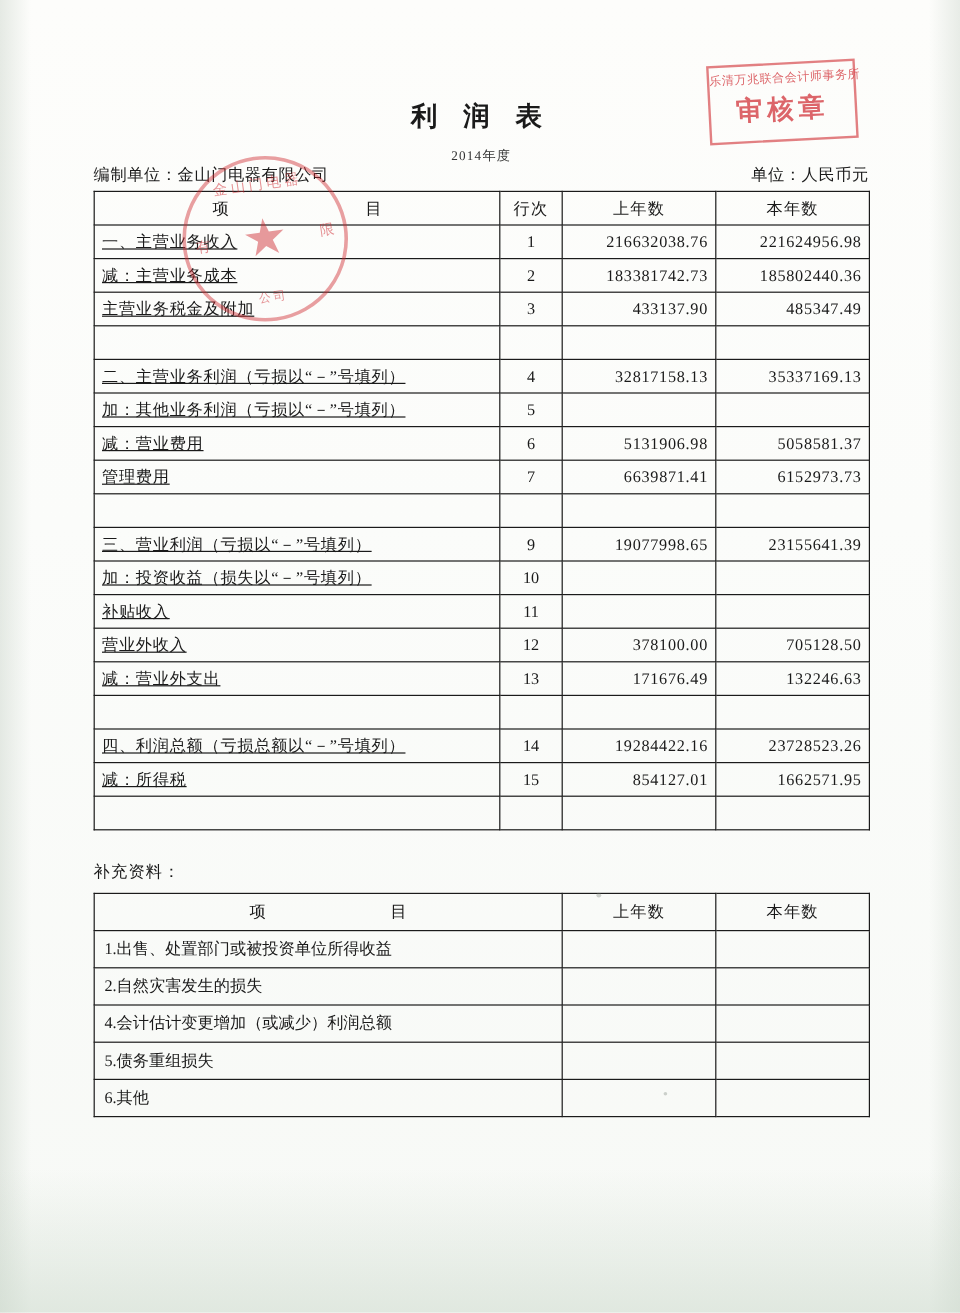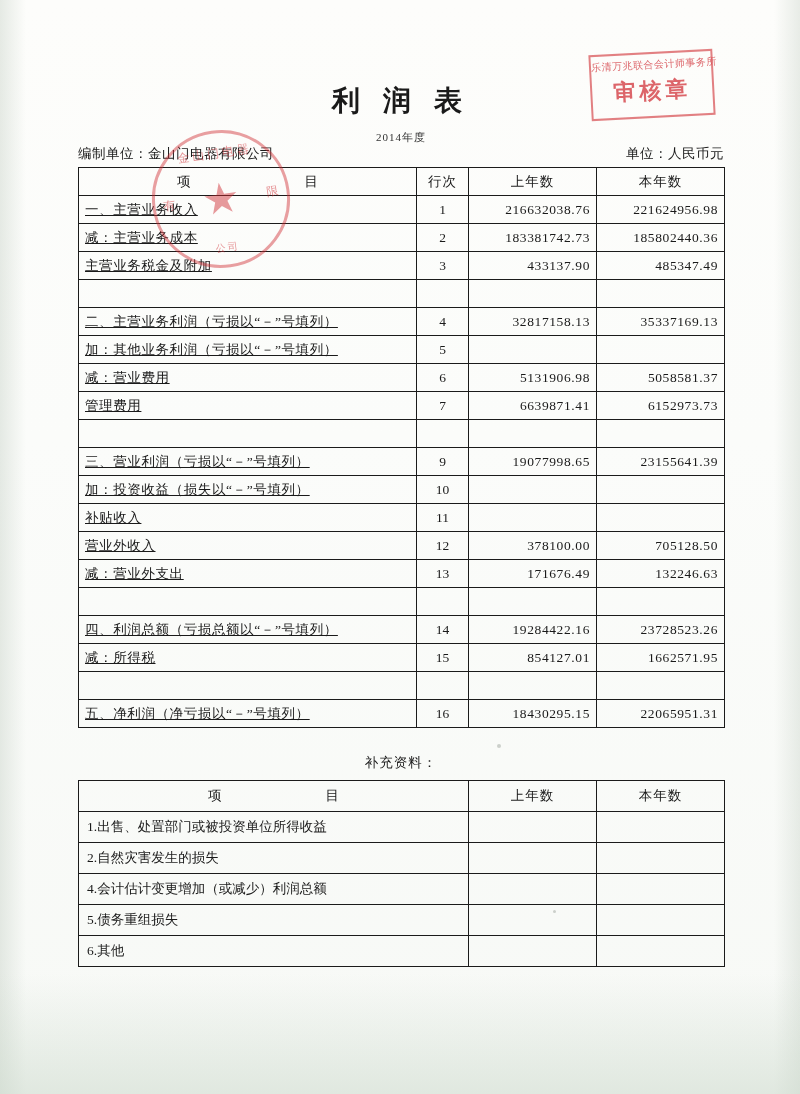--- a/index.html
+++ b/index.html
@@ -44,21 +44,21 @@
 
   .content {
     position: absolute;
     left: 78px;
     top: 0;
     width: 646px;
   }
 
   .doc-title {
     text-align: center;
-    font-size: 28px;
+    font-size: 22px;
     letter-spacing: 8px;
     font-weight: bold;
     margin-top: 82px;
     font-family: "Liberation Serif", "DejaVu Serif", serif;
   }
   .doc-subtitle {
     text-align: center;
     font-size: 11px;
     margin-top: 10px;
     letter-spacing: 1px;
@@ -118,21 +118,20 @@
     font-family: "Liberation Serif", "DejaVu Serif", serif;
     letter-spacing: 0.6px;
   }
   tr.blank td { height: 27px; }
 
   .supp-label {
     font-size: 13.5px;
     margin-top: 26px;
     margin-bottom: 8px;
     letter-spacing: 1px;
-    text-align: center;
   }
   table.supp {
     border-collapse: collapse;
     width: 100%;
     table-layout: fixed;
     font-size: 13.5px;
   }
   table.supp td, table.supp th {
     border: 1px solid #1b1b1b;
     height: 30px;
@@ -353,26 +352,20 @@
             <td class="col-line">15</td>
             <td class="col-num num">854127.01</td>
             <td class="col-num num">1662571.95</td>
           </tr>
           <tr class="blank">
             <td class="item ind0"></td>
             <td class="col-line"></td>
             <td class="col-num num"></td>
             <td class="col-num num"></td>
           </tr>
-          <tr>
-            <td class="item ind0">五、净利润（净亏损以“－”号填列）</td>
-            <td class="col-line">16</td>
-            <td class="col-num num">18430295.15</td>
-            <td class="col-num num">22065951.31</td>
-          </tr>
         </tbody>
     </table>
 
     <div class="supp-label">补充资料：</div>
 
     <table class="supp">
       <colgroup>
         <col class="supp-col-item">
           <col class="supp-col-num">
           <col class="supp-col-num">

